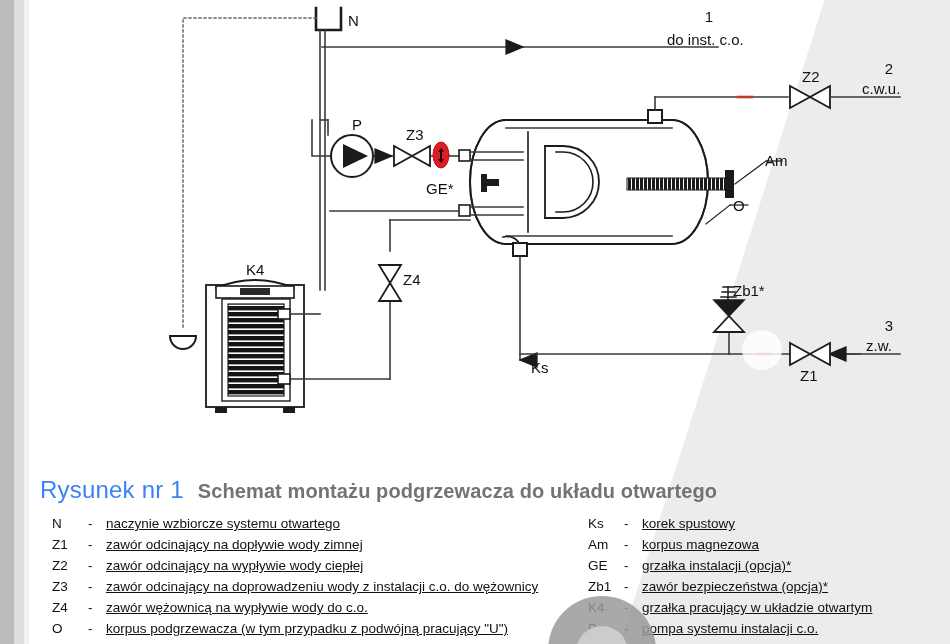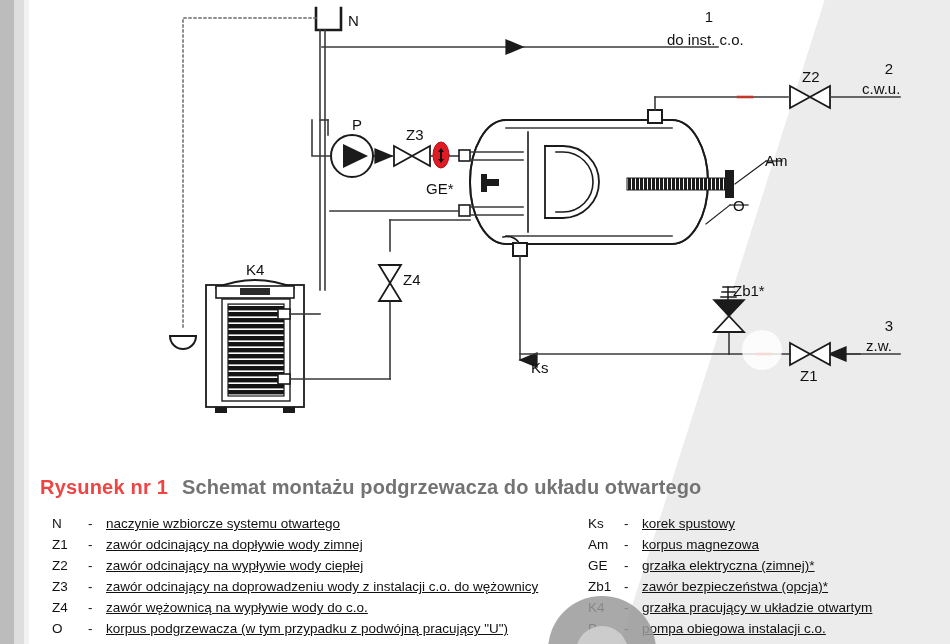--- a/index.html
+++ b/index.html
@@ -23,21 +23,21 @@
              border-radius:50%;background:#cfcfcf;opacity:.9;pointer-events:none;}
   .wm-soft{position:absolute;left:742px;top:330px;width:40px;height:40px;
            border-radius:50%;background:#ffffff;opacity:.82;pointer-events:none;}
 
   svg#schema{position:absolute;left:0;top:0;width:950px;height:470px;}
 
   .lbl{font-family:"Liberation Sans",sans-serif;font-size:15px;fill:#111;}
 
   
   .caption{position:absolute;left:40px;top:476px;display:flex;align-items:baseline;gap:14px;}
-  .cap-num{font-size:20px;font-weight:bold;color:#ef4444;letter-spacing:.2px;}
+  .cap-num{font-size:24px;font-weight:normal;color:#3b82f6;letter-spacing:.2px;}
   .cap-title{font-size:20px;font-weight:bold;color:#737373;letter-spacing:.1px;}
 
   
   .legend{position:absolute;left:0;top:516px;width:950px;height:128px;}
   .legcol{position:absolute;top:0;}
   .legcol.left{left:52px;width:520px;}
   .legcol.right{left:588px;width:360px;}
   .legrow{display:flex;align-items:baseline;height:21px;font-size:13.5px;color:#111;white-space:nowrap;}
   .leg-key{width:36px;flex:0 0 36px;}
   .leg-dash{width:18px;flex:0 0 18px;}
@@ -323,36 +323,36 @@
         <span class="leg-txt">korek spustowy</span>
       </div>
       <div class="legrow">
         <span class="leg-key">Am</span>
         <span class="leg-dash">-</span>
         <span class="leg-txt">korpus magnezowa</span>
       </div>
       <div class="legrow">
         <span class="leg-key">GE</span>
         <span class="leg-dash">-</span>
-        <span class="leg-txt">grzałka elektryczna (zimnej)*</span>
+        <span class="leg-txt">grzałka instalacji (opcja)*</span>
       </div>
       <div class="legrow">
         <span class="leg-key">Zb1</span>
         <span class="leg-dash">-</span>
         <span class="leg-txt">zawór bezpieczeństwa (opcja)*</span>
       </div>
       <div class="legrow">
         <span class="leg-key">K4</span>
         <span class="leg-dash">-</span>
         <span class="leg-txt">grzałka pracujący w układzie otwartym</span>
       </div>
       <div class="legrow">
         <span class="leg-key">P</span>
         <span class="leg-dash">-</span>
-        <span class="leg-txt">pompa obiegowa instalacji c.o.</span>
+        <span class="leg-txt">pompa systemu instalacji c.o.</span>
       </div>
     </div>
 
   </div>
 
   <div class="wm-circle"></div>
   <div class="wm-circle2"></div>
 
 </div>
 

